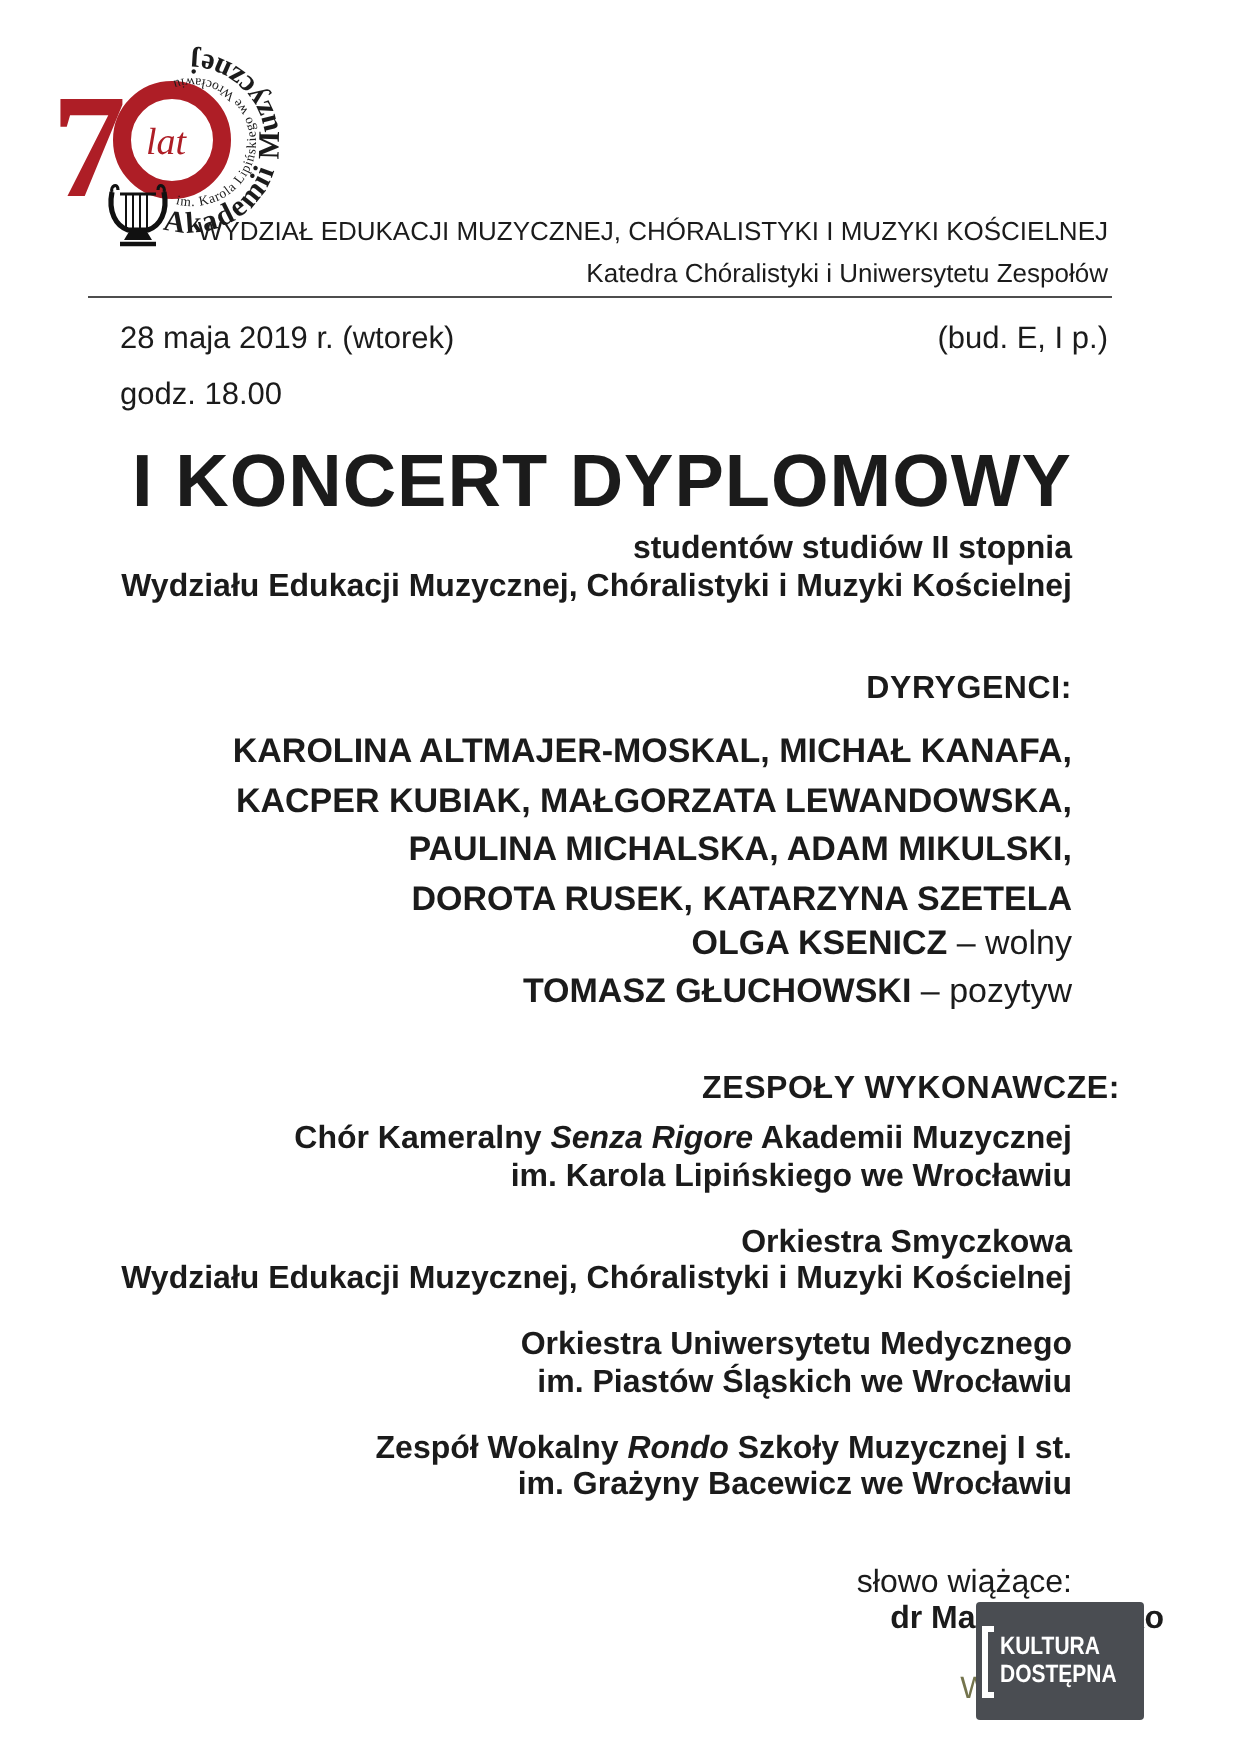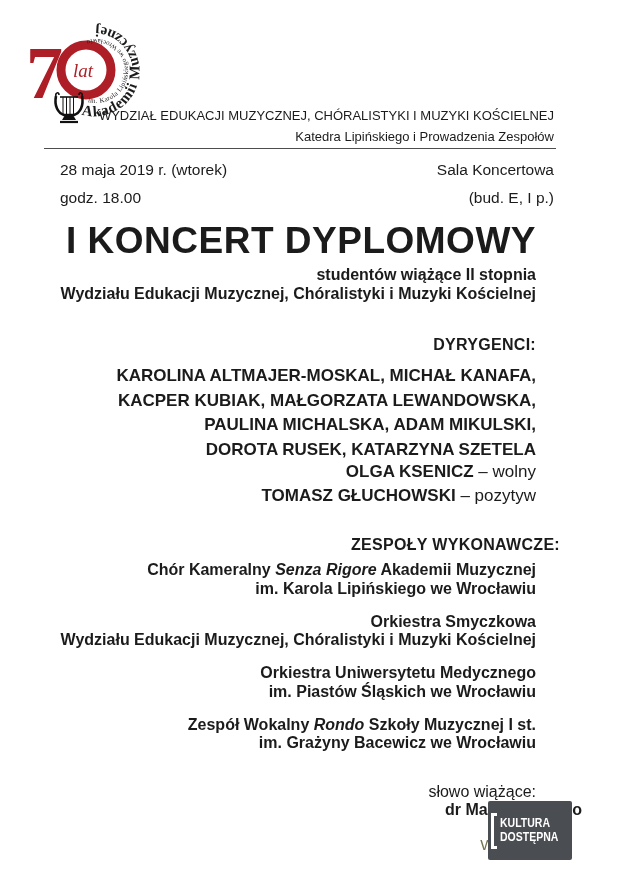--- a/index.html
+++ b/index.html
@@ -105,36 +105,35 @@
         <line x1="20.5" y1="4" x2="20.5" y2="21" stroke-width="1"></line>
         <line x1="7" y1="4" x2="25" y2="4" stroke-width="1.6"></line>
         <path d="M12,22 L20,22 L23,27 L9,27 Z" fill="#111" stroke="none"></path>
         <line x1="7" y1="29" x2="25" y2="29" stroke-width="2.2"></line>
       </g>
     </svg>
   </div>
 
   <div class="dept-block">
     <div>WYDZIAŁ EDUKACJI MUZYCZNEJ, CHÓRALISTYKI I MUZYKI KOŚCIELNEJ</div>
-    <div>Katedra Lipińskiego i Prowadzenia Zespołów</div>
+    <div>Katedra Chóralistyki i Uniwersytetu Zespołów</div>
   </div>
 
   <div class="divider"></div>
 
   <div class="event-left">
     <div>28 maja 2019 r. (wtorek)</div>
     <div>godz. 18.00</div>
   </div>
   <div class="event-right">
-    <div>Sala Koncertowa</div>
     <div>(bud. E, I p.)</div>
   </div>
 
   <div class="center-line main-title">I KONCERT DYPLOMOWY</div>
-  <div class="center-line subtitle1">studentów wiążące II stopnia</div>
+  <div class="center-line subtitle1">studentów studiów II stopnia</div>
   <div class="center-line subtitle2">Wydziału Edukacji Muzycznej, Chóralistyki i Muzyki Kościelnej</div>
 
   <div class="center-line section-heading conductors-heading">DYRYGENCI:</div>
   <div class="center-line conductors-block">
     <div>KAROLINA ALTMAJER-MOSKAL, MICHAŁ KANAFA,</div>
     <div>KACPER KUBIAK, MAŁGORZATA LEWANDOWSKA,</div>
     <div>PAULINA MICHALSKA, ADAM MIKULSKI,</div>
     <div>DOROTA RUSEK, KATARZYNA SZETELA</div>
   </div>
 

